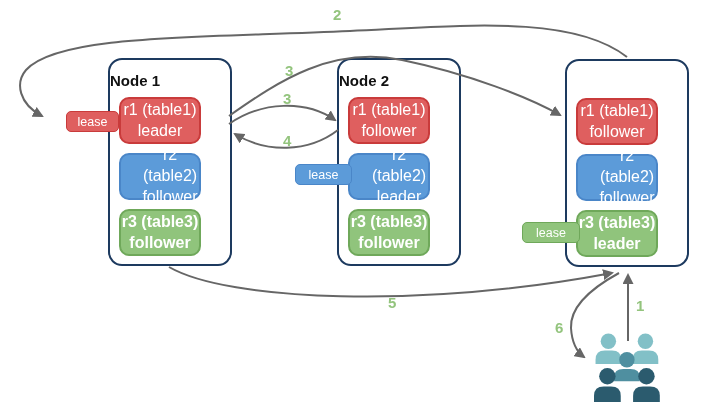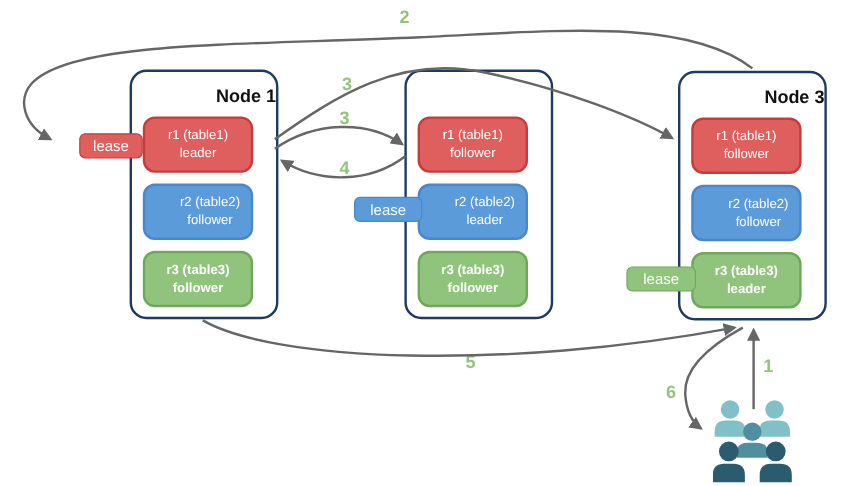--- a/index.html
+++ b/index.html
@@ -9,26 +9,26 @@
   }
   
   .node {
     position:absolute; width:124px; height:208px; background:#ffffff;
     border:2px solid #1d3a5f; border-radius:14px; box-sizing:border-box;
   }
   #node1 { left:108px; top:58px; }
   #node2 { left:337px; top:58px; }
   #node3 { left:565px; top:59px; }
   .node-title {
-    text-align:right; margin-top:12px; font-weight:bold; font-size:15px; color:#111111;
+    text-align:left; margin-top:12px; font-weight:bold; font-size:15px; color:#111111;
   }
   .replica {
-    position:absolute; left:9px; width:92px; height:47px; border-radius:10px;
+    position:absolute; left:9px; width:82px; height:47px; border-radius:10px;
     display:flex; flex-direction:column; align-items:center; justify-content:center;
-    color:#ffffff; font-size:11px; line-height:1.3; border:2px solid; box-sizing:border-box;
+    color:#ffffff; font-size:16px; line-height:1.3; border:2px solid; box-sizing:border-box;
     text-align:center;
   }
   .replica.red   { background:#df5f5f; border-color:#c93b3b; }
   .replica.blue  { background:#5c9bd9; border-color:#4a86c8; }
   .replica.green { background:#90c47c; border-color:#6fa85a;font-weight:bold; }
   .r1 { top:37px; } .r2 { top:93px;padding-left:20px; } .r3 { top:149px; }
   
   .lease {
     position:absolute; height:21px; border-radius:5px; color:#ffffff; font-size:12.5px;
     display:flex; align-items:center; justify-content:center;
@@ -67,36 +67,36 @@
       <span>r2 (table2)</span>
       <span>follower</span>
     </div>
     <div class="replica green r3">
       <span>r3 (table3)</span>
       <span>follower</span>
     </div>
   </div>
 
   <div class="node" id="node2">
+    <div class="node-title">Node 2</div>
     <div class="replica red r1">
       <span>r1 (table1)</span>
       <span>follower</span>
     </div>
     <div class="replica blue r2">
       <span>r2 (table2)</span>
       <span>leader</span>
     </div>
     <div class="replica green r3">
       <span>r3 (table3)</span>
       <span>follower</span>
     </div>
   </div>
 
   <div class="node" id="node3">
-    <div class="node-title">Node 3</div>
     <div class="replica red r1">
       <span>r1 (table1)</span>
       <span>follower</span>
     </div>
     <div class="replica blue r2">
       <span>r2 (table2)</span>
       <span>follower</span>
     </div>
     <div class="replica green r3">
       <span>r3 (table3)</span>

